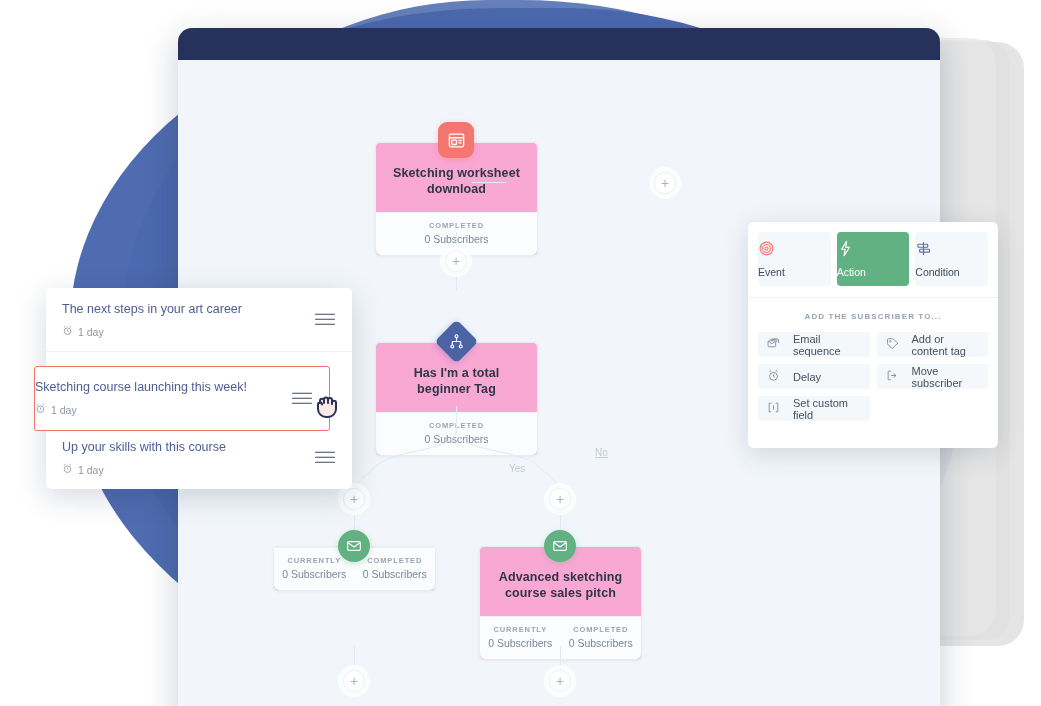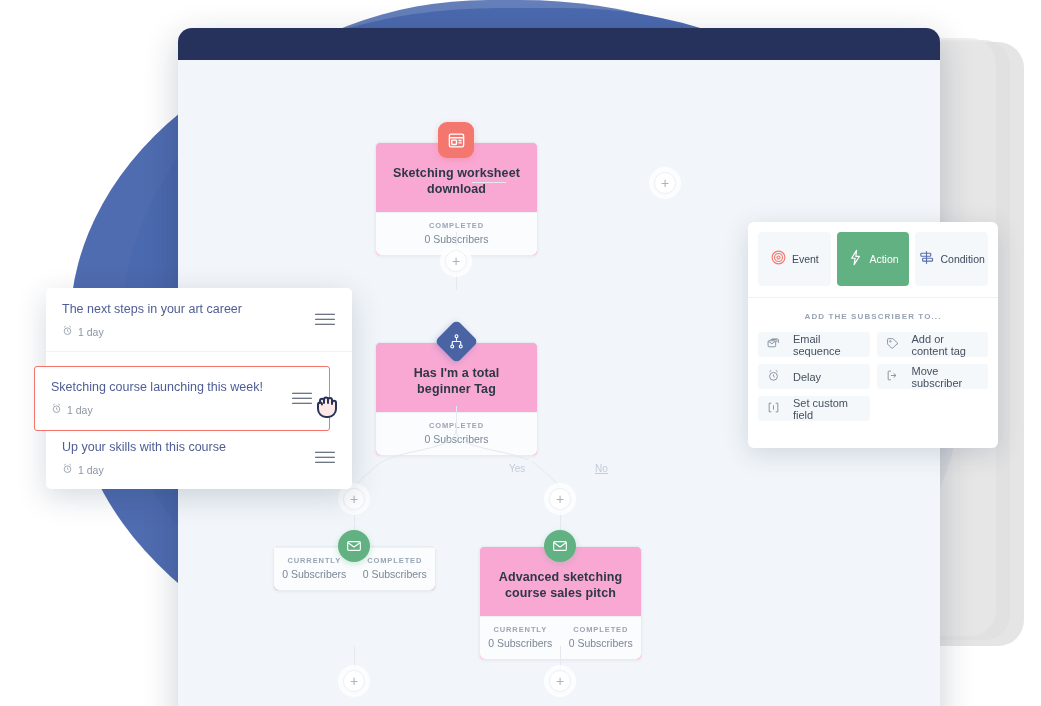--- a/index.html
+++ b/index.html
@@ -146,22 +146,22 @@
     border-radius: 6px;
     box-shadow: 0 6px 26px rgba(35,50,80,.16);
     overflow: hidden;
     z-index: 20;
   }
   .panel-tabs { display: flex; gap: 6px; padding: 10px 10px 11px; }
   .tab {
     flex: 1; height: 54px;
     border-radius: 4px;
     background: #f5f8fb;
-    display: flex; 
-    align-items: center; justify-content: center; gap: 5px;
+    display: flex; flex-direction: column;
+    align-items: flex-start; justify-content: center; gap: 5px;
     cursor: pointer;
   }
   .tab.active { background: #62b183; }
   .tab-label { font-size: 10.5px; color: #3d4a5c; }
   .tab.active .tab-label { color: #ffffff; }
   .panel-sep { height:1px; background:#eef2f6; }
   .panel-head {
     text-align: center;
     font-size: 8px; font-weight: 700; letter-spacing: 1.1px;
     color: #98a3b2; padding: 14px 0 11px;
@@ -214,21 +214,21 @@
   }
   
   .seq-drag {
     position: absolute;
     left: 34px; top: 366px;
     width: 296px; height: 65px;
     background: #ffffff;
     border: 1.5px solid #f4736b;
     border-radius: 3px;
     z-index: 30;
-    padding: 13px 16px;
+    padding: 13px 0;
   }
   .seq-drag .seq-title { color:#4e5d94; }
   .cursor-hand { position: absolute; left: 314px; top: 390px; z-index: 40; }
 
   .spacer { height: 74px; }
 </style>
 </head>
 <body>
 
 <div id="root">
@@ -291,21 +291,21 @@
         <div class="node-title">Has I'm a total beginner Tag</div>
         <div class="node-stats">
           <div class="stat">
             <div class="stat-label">COMPLETED</div>
             <div class="stat-value">0 Subscribers</div>
           </div>
         </div>
       </div>
 
       <div class="yesno" style="left:324px; top:400px;">Yes</div>
-      <div class="yesno" style="left:410px; top:400px;text-decoration:underline;">No</div>
+      <div class="yesno" style="left:410px; top:384px;text-decoration:underline;">No</div>
 
       <div class="plus" style="left:165px; top:428px;">+</div>
       <div class="plus" style="left:371px; top:428px;">+</div>
 
       <div class="badge badge-circ" style="left:160px; top:470px;">
         <svg width="16" height="16" viewBox="0 0 24 24" fill="none" stroke="#ffffff" stroke-width="1.7">
           <rect x="2.5" y="5.5" width="19" height="13" rx="1.6"></rect>
           <path d="M3,7 L12,13.5 L21,7"></path>
         </svg>
       </div>

